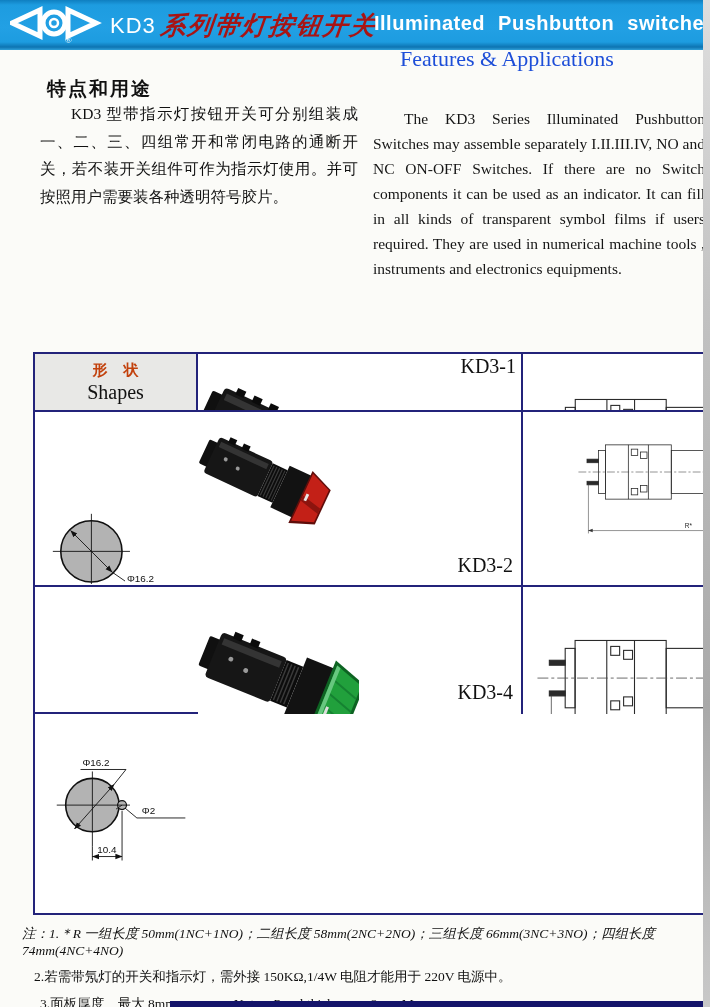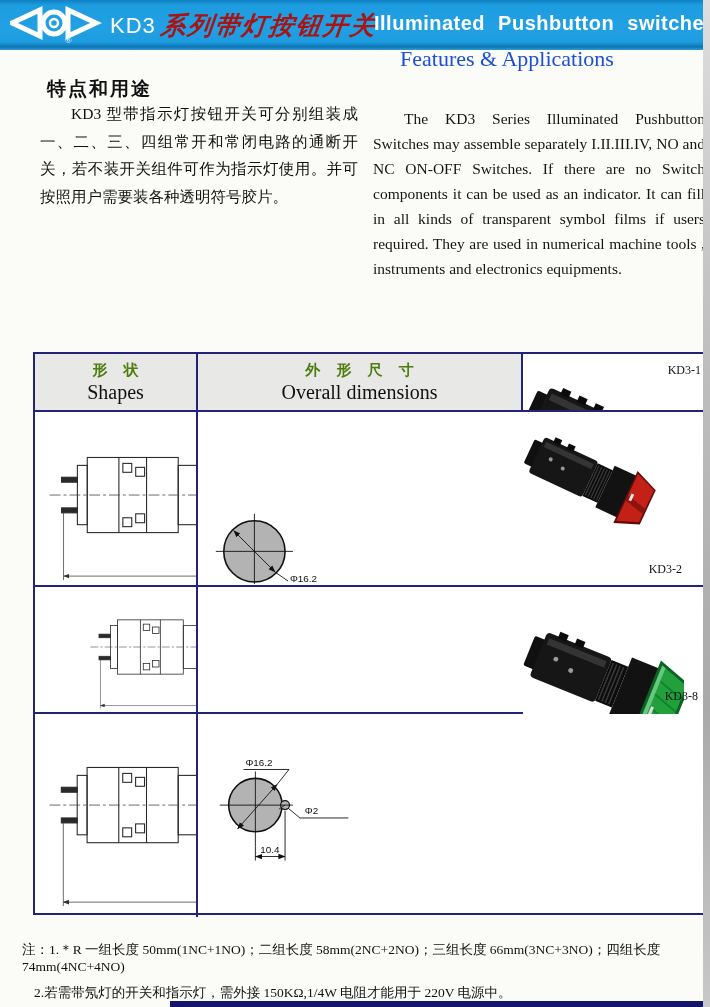--- a/index.html
+++ b/index.html
@@ -25,32 +25,32 @@
     text-align:justify;color:#151515;}
   .en-body p{margin:0;text-indent:2em;}
   
   .spec-table{position:absolute;left:33px;top:352px;width:673px;height:563px;
     display:grid;grid-template-columns:163px 325px 185px;grid-template-rows:58px 175px 127px 203px;
     border:2.5px solid #23237a;box-sizing:border-box;background:#fff;}
   .cell{position:relative;box-sizing:border-box;overflow:hidden;}
   .bR{border-right:2px solid #23237a;}
   .bB{border-bottom:2px solid #23237a;}
   .head-cell{background:#e8e8e6;display:flex;flex-direction:column;align-items:center;justify-content:center;gap:1px;}
-  .head-zh{font:bold 15px "Liberation Sans",sans-serif;letter-spacing:6px;text-indent:6px;color:#4d7c0f;}
+  .head-zh{font:bold 15px "Liberation Sans",sans-serif;letter-spacing:6px;text-indent:6px;color:#c2410c;}
   .head-en{font-size:20px;color:#111;}
-  .model-label{position:absolute;font-size:12px;color:#111;}
+  .model-label{position:absolute;font-size:20px;color:#111;}
   .ml-1{right:5px;bottom:32px;}
-  .ml-2{right:24px;bottom:8px;}
+  .ml-2{right:8px;bottom:8px;}
   .ml-3{right:8px;bottom:10px;}
   .dim-text{font:400 9px "Liberation Sans",sans-serif;fill:#222;}
   .cut-text{font:400 10px "Liberation Sans",sans-serif;fill:#111;}
   svg{display:block;}
   
   .notes{position:absolute;left:22px;top:925px;width:676px;font-size:13.5px;color:#111;}
-  .notes .n1{margin:16px 0 9px 0;}
+  .notes .n1{margin:0 0 9px 0;font-style:italic;}
   .notes .n2{margin:0 0 9px 12px;}
   .notes .n3{margin:0 0 0 18px;display:flex;gap:58px;}
   .bottom-strip{position:absolute;left:170px;top:1001px;width:540px;height:6px;background:#14146a;}
   .scan-edge{position:absolute;right:0;top:0;width:7px;height:1007px;
     background:linear-gradient(180deg,#dedede 0%,#c2c2c2 30%,#a9a9a9 70%,#c8c8c8 100%);}
 </style>
 </head>
 <body>
 
 <div class="page">
@@ -75,24 +75,20 @@
   </div>
   <div class="en-body">
     <p>The KD3 Series Illuminated Pushbutton Switches may assemble separately I.II.III.IV, NO and NC ON-OFF Switches. If there are no Switch components it can be used as an indicator. It can fill in all kinds of transparent symbol films if users required. They are used in numerical machine tools , instruments and electronics equipments.</p>
   </div>
 
   <div class="spec-table">
 
     <div class="cell bR bB head-cell">
       <div class="head-zh">形 状</div>
       <div class="head-en">Shapes</div>
-    </div>
-    <div class="cell bR bB head-cell">
-      <div class="head-zh">外 形 尺 寸</div>
-      <div class="head-en">Overall dimensions</div>
     </div>
 
     <div class="cell bR bB">
       <svg width="161" height="173" viewBox="0 0 161 173">
         <g transform="translate(20,30) rotate(25)">
           <rect x="-2" y="8" width="16" height="32" rx="2" fill="#101010"></rect>
           <rect x="8" y="0" width="74" height="48" rx="4" fill="#161616"></rect>
           <rect x="12" y="5" width="66" height="7" fill="#343434"></rect>
           <rect x="20" y="-5" width="9" height="7" fill="#0b0b0b"></rect>
           <rect x="38" y="-5" width="9" height="7" fill="#0b0b0b"></rect>
@@ -266,21 +262,21 @@
           <rect x="78" y="2" width="18" height="44" fill="#0c0c0c"></rect>
           <line x1="80" y1="24" x2="94" y2="24" stroke="#3a3a3a" stroke-width="40" stroke-dasharray="1.5 2.2"></line>
           <rect x="96" y="-8" width="32" height="64" fill="#121212"></rect>
           <polygon points="124,-16 160,-4 160,56 124,68" fill="#0d6322"></polygon>
           <polygon points="127,-12 157,-2 157,53 127,63" fill="#21a03c"></polygon>
           <path d="M127,2 L157,12 M127,16 L157,26 M127,30 L157,40 M127,44 L157,54" stroke="#158231" stroke-width="2" fill="none"></path>
           <polygon points="127,-12 131,-10.7 131,61.7 127,63" fill="#67c77f"></polygon>
           <rect x="132" y="30" width="3" height="10" fill="#dddddd"></rect>
         </g>
       </svg>
-      <div class="model-label ml-3">KD3-8</div>
+      <div class="model-label ml-3">KD3-4</div>
     </div>
 
     <div class="cell bR">
       <svg width="323" height="201" viewBox="0 0 325 203">
         <defs>
             <marker id="arw-d3" markerWidth="8" markerHeight="8" refX="7.5" refY="4" orient="auto-start-reverse">
               <path d="M0,1 L8,4 L0,7 Z" fill="#333"></path>
             </marker>
           </defs>
         <g stroke="#2a2a2a" fill="none" stroke-width="1.1">

